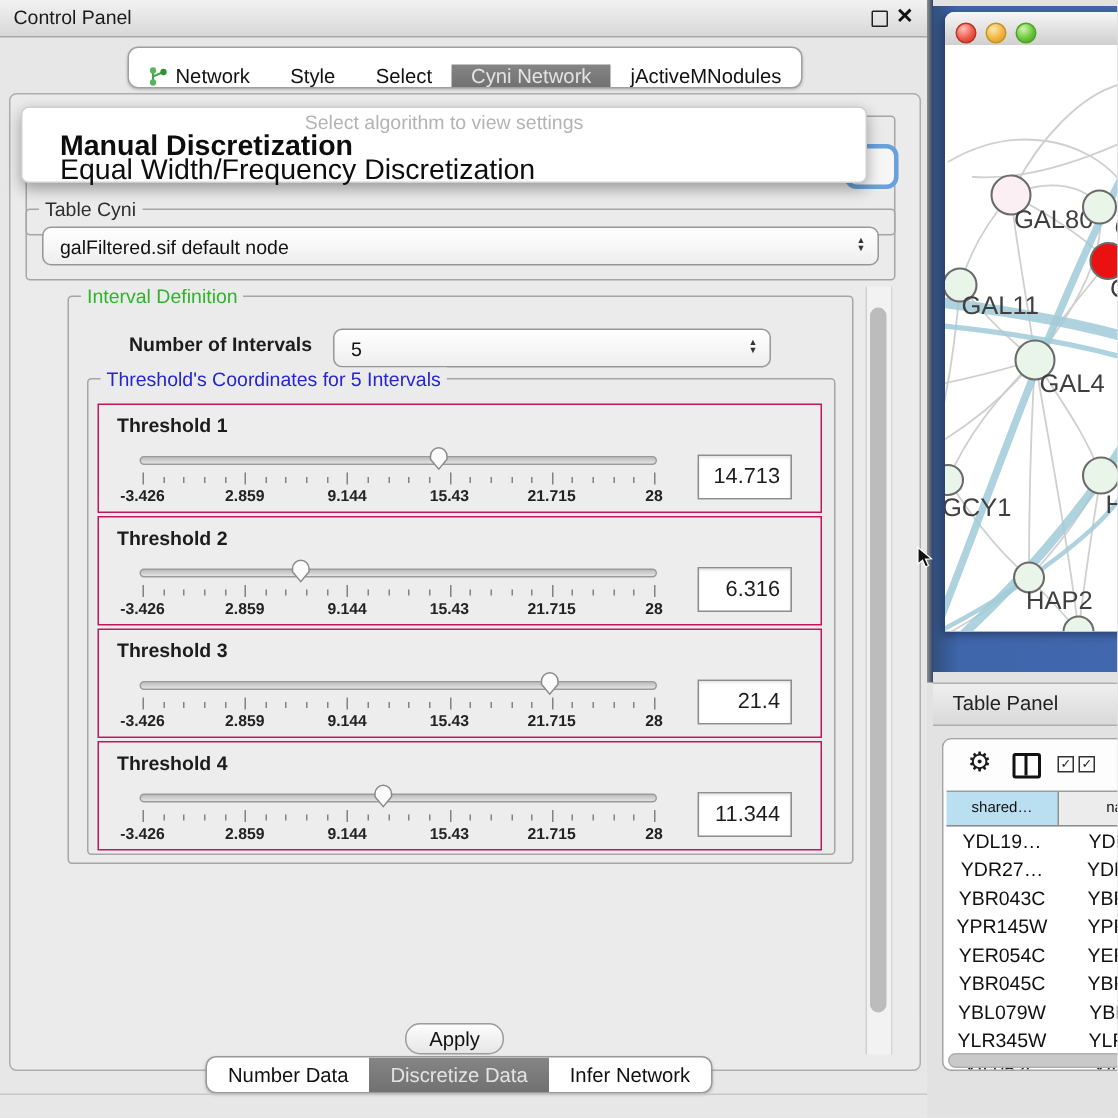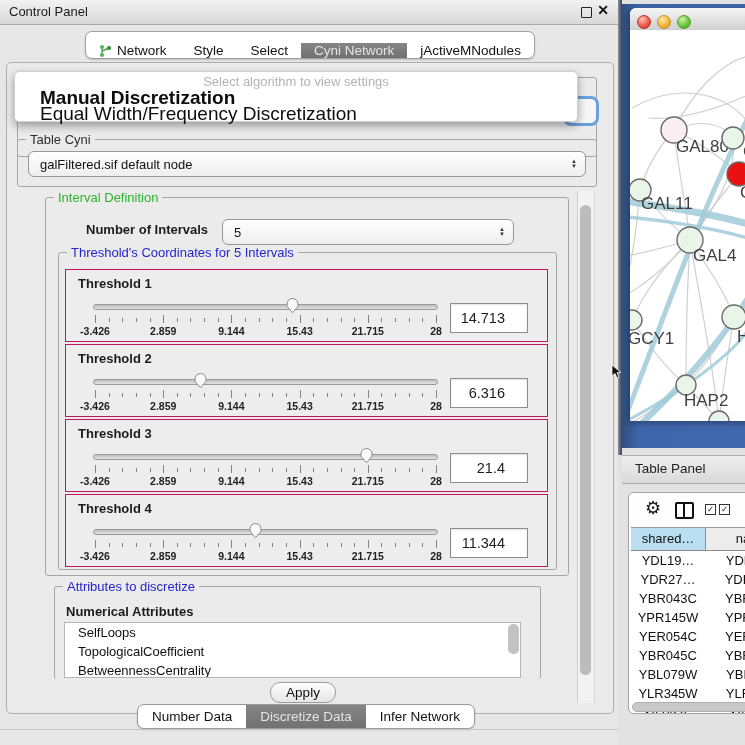--- a/index.html
+++ b/index.html
@@ -49,21 +49,21 @@
   .sl-zone{position:absolute;left:27px;top:28px;width:345px;height:40px}
   .sl-track{position:absolute;left:0;right:0;top:6px;height:4px;border-radius:3px;
             background:linear-gradient(#bdbdbd,#e3e3e3);border:1px solid #9a9a9a}
   .sl-thumb{position:absolute;top:-1px;width:15px;height:17px}
   .sl-ticks{position:absolute;left:2px;right:2px;top:17px;height:9px}
   .sl-ticks i{position:absolute;width:1px;background:#828282;top:3px;height:4px}
   .sl-ticks i.major{top:0;height:8px}
   .sl-labels{position:absolute;left:2px;right:2px;top:27px;height:12px;font-size:10.5px;font-weight:bold;color:#222}
   .sl-labels span{position:absolute;transform:translateX(-50%);white-space:nowrap}
   .thr-value{position:absolute;right:19px;top:33px;width:54px;height:28px;background:#fff;
-             border:1px solid #8d8d8d;font-size:14.5px;text-align:right;line-height:28px;padding-right:22px;
+             border:1px solid #8d8d8d;font-size:14.5px;text-align:right;line-height:28px;padding-right:7px;
              box-shadow:inset 0 1px 2px rgba(0,0,0,.12)}
 
   #g-attr{left:47px;top:523px;width:485px;height:92px;border-bottom:0}
   #attr-sub{position:absolute;left:11px;top:17px;font-weight:bold}
   #attr-list{position:absolute;left:9px;top:35px;width:455px;height:54px;background:#fff;
              border:1px solid #b5b5b5;overflow:hidden}
   .attr-item{padding-left:13px;line-height:19px;font-size:13px;color:#111;white-space:nowrap}
   #attr-sb{position:absolute;right:1px;top:1px;width:11px;height:30px;background:#c3c3c3;border-radius:5px}
 
   #apply-btn{position:absolute;left:263px;top:619px;width:66px;height:21px;
@@ -107,21 +107,21 @@
   #table-card{position:absolute;left:10px;top:492px;width:130px;height:220px;background:#fff;
               border:1px solid #a3a3a3;border-radius:6px 0 0 6px;overflow:hidden}
   #table-toolbar{position:absolute;left:0;top:0;right:0;height:34px;background:#fdfdfd}
   #gear-ic{position:absolute;left:16px;top:4px;font-size:18px;color:#1b1b1b}
   #cols-ic{position:absolute;left:46px;top:9px;width:15px;height:13px;border:2px solid #111;border-radius:2px}
   #cols-ic i{position:absolute;left:6px;top:0;width:2px;height:13px;background:#111}
   #checks-ic{position:absolute;left:76px;top:11px;display:flex;gap:3px}
   .chk{width:9px;height:9px;border:1.5px solid #333;font-size:8.5px;line-height:9px;text-align:center;color:#222}
   #tbl-head{position:absolute;left:2px;top:34px;right:0;height:23px;display:flex;border-top:1px solid #9c9c9c}
   .hcell{border-right:1px solid #909090;border-bottom:1px solid #8b8b8b;text-align:center;
-         line-height:22px;font-size:13px;color:#111;overflow:hidden;white-space:nowrap;flex:none}
+         line-height:22px;font-size:10px;color:#111;overflow:hidden;white-space:nowrap;flex:none}
   #tbl-body{position:absolute;left:2px;top:58px;right:0;bottom:0;overflow:hidden}
   .trow{display:flex;height:19px}
   .tcell{flex:none;text-align:center;font-size:13px;line-height:19px;color:#111;overflow:hidden;white-space:nowrap}
   #h-scroll{position:absolute;left:3px;right:4px;bottom:2px;height:9px}
   #h-thumb{position:absolute;left:0;right:6px;top:0;height:8px;background:#c9c9c9;border:1px solid #aeaeae;border-radius:5px}
 
   #cursor{position:absolute;left:611px;top:364px;z-index:99}
 </style>
 </head>
 <body>
@@ -374,31 +374,20 @@
                     <span style="left: 80%;">21.715</span>
                     <span style="left: 100%;">28</span>
                   </div>
                 </div>
                 <div class="thr-value">11.344</div>
               </div>
             </div>
         </div>
       </div>
 
-      <div class="group" id="g-attr">
-        <span class="gtitle blue">Attributes to discretize</span>
-        <div id="attr-sub">Numerical Attributes</div>
-        <div id="attr-list">
-
-        <div class="attr-item">SelfLoops</div>
-            <div class="attr-item">TopologicalCoefficient</div>
-            <div class="attr-item">BetweennessCentrality</div>
-            <div id="attr-sb"></div>
-          </div>
-      </div>
 
       <button id="apply-btn">Apply</button>
 
       <div id="v-scroll">
         <div id="v-thumb"></div>
       </div>
 
       <div id="algo-popup">
         <div class="popup-header">Select algorithm to view settings</div>
         <div class="popup-item bold">Manual Discretization</div>

